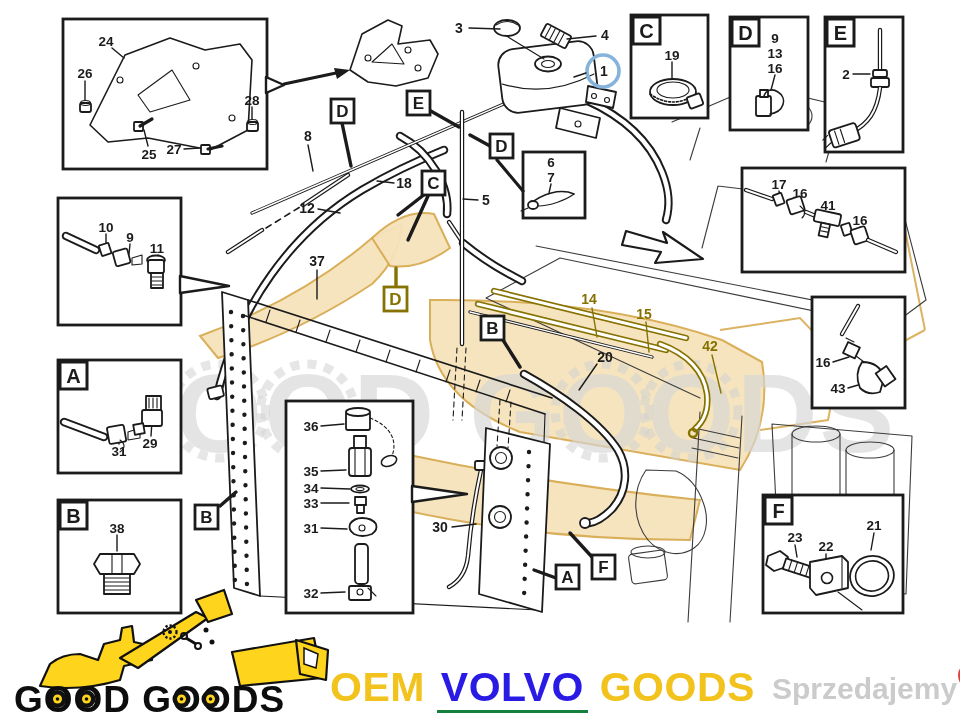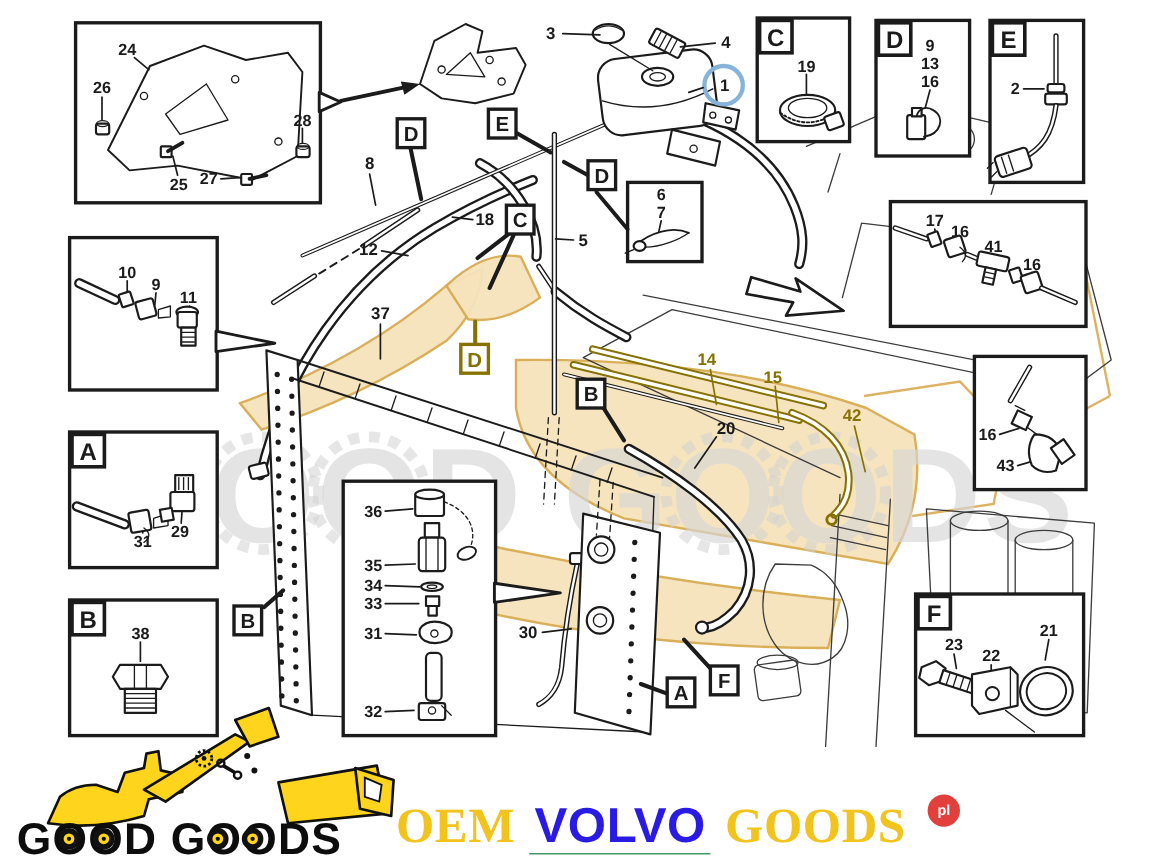--- a/index.html
+++ b/index.html
@@ -24,22 +24,22 @@
   .dash{stroke:#1b1b1b;stroke-width:1.6;fill:none;stroke-dasharray:6 5;stroke-linecap:round}
   .wmf{fill:#f6e3bc;stroke:#d8ab52;stroke-width:2;opacity:.95}
   .wml{stroke:#d8ab52;stroke-width:2;fill:none;opacity:.9}
   .gear{stroke:#d2d2d2;fill:none;opacity:.55}
   .wmtxt{fill:#d7d7d7;opacity:.66;font-weight:bold;font-size:112px;letter-spacing:2px}
   .logo-txt{fill:#0d0d0d;font-weight:bold;font-size:37px;letter-spacing:1px}
   .yel{fill:#ffd41c;stroke:#111;stroke-width:2.2;stroke-linejoin:round}
   
   .tagline{position:absolute;left:330px;top:664px;font-size:41px;font-weight:800;
            letter-spacing:.5px;white-space:nowrap;}
-  .tag-oem,.tag-part{color:#f2c21d;font-family:Liberation Serif, serif;}
-  .tag-brand{color:#2a1be4;border-bottom:1px solid #15803d;padding:0 4px;}
+  .tag-oem,.tag-part{color:#f2c21d;}
+  .tag-brand{color:#2a1be4;border-bottom:3px solid #15803d;padding:0 4px;}
   .seller{position:absolute;left:772px;top:672px;font-size:30px;font-weight:700;
           color:#cbcbcb;white-space:nowrap;}
   .seller-badge{display:inline-block;width:27px;height:27px;border-radius:50%;
           background:#e2403c;color:#fff;font-size:12px;font-weight:bold;text-align:center;
           line-height:27px;vertical-align:top;transform:translateY(-10px);margin-left:1px;}
 </style>
 </head>
 <body>
 
 <div class="stage">
@@ -545,15 +545,15 @@
   </g>
 </svg>
 
 
 <div class="tagline">
   <span class="tag-oem">OEM</span>
   <span class="tag-brand">VOLVO</span>
   <span class="tag-part">GOODS</span>
 </div>
 <div class="seller">
-  <span class="seller-badge">pl</span>
+  <span>Sprzedajemy</span><span class="seller-badge">pl</span>
 </div>
 </div>
 
 </body></html>

